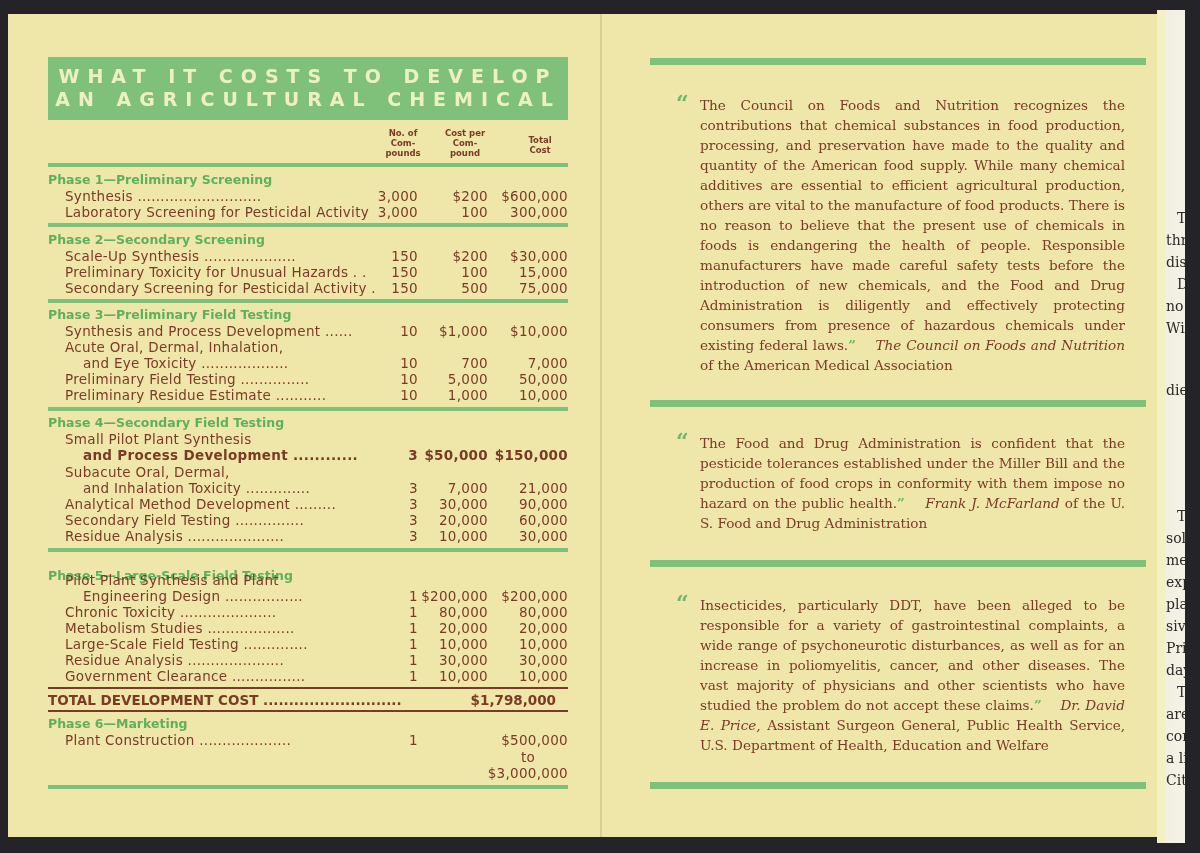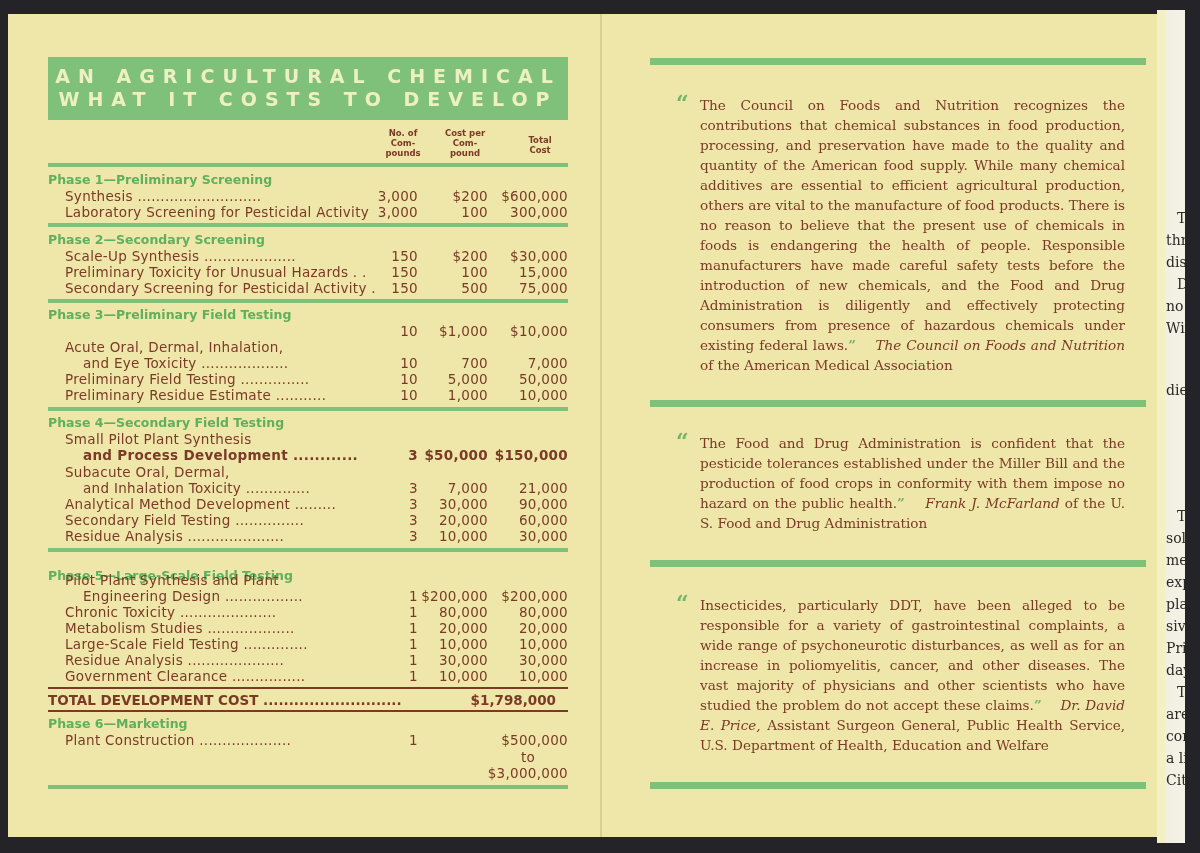--- a/index.html
+++ b/index.html
@@ -77,22 +77,22 @@
   .cq { color:#6fb56a; font-weight:bold; }
   .attr { font-style:italic; }
 </style>
 </head>
 <body>
 
 <div class="spread"></div>
 <div class="gutter"></div>
 
 <div class="title-band">
+  <div>WHAT IT COSTS TO DEVELOP</div>
   <div>AN AGRICULTURAL CHEMICAL</div>
-  <div>WHAT IT COSTS TO DEVELOP</div>
 </div>
 
 <div class="col-head" style="left:378px;width:50px;">No. of<br>Com-<br>pounds</div>
 <div class="col-head" style="left:440px;width:50px;">Cost per<br>Com-<br>pound</div>
 <div class="col-head" style="left:520px;width:40px;top:135px;">Total<br>Cost</div>
 
 <div class="gbar" style="top:163px;"></div>
 
 <div class="phase" style="top:172px;">Phase 1—Preliminary Screening</div>
 <div class="row" style="top:188px;">
@@ -125,20 +125,21 @@
 <div class="row" style="top:280px;">
   <span class="lab">Secondary Screening for Pesticidal Activity .</span>
   <span class="n">150</span>
   <span class="c">500</span>
   <span class="t">75,000</span>
 </div>
 <div class="gbar" style="top:299px;"></div>
 
 <div class="phase" style="top:307px;">Phase 3—Preliminary Field Testing</div>
 <div class="row" style="top:323px;">
+  <span class="lab">Synthesis and Process Development ......</span>
   <span class="n">10</span>
   <span class="c">$1,000</span>
   <span class="t">$10,000</span>
 </div>
 <div class="row" style="top:339px;">
   <span class="lab">Acute Oral, Dermal, Inhalation,</span>
 </div>
 <div class="row" style="top:355px;">
   <span class="lab ind">and Eye Toxicity ...................</span>
   <span class="n">10</span>

